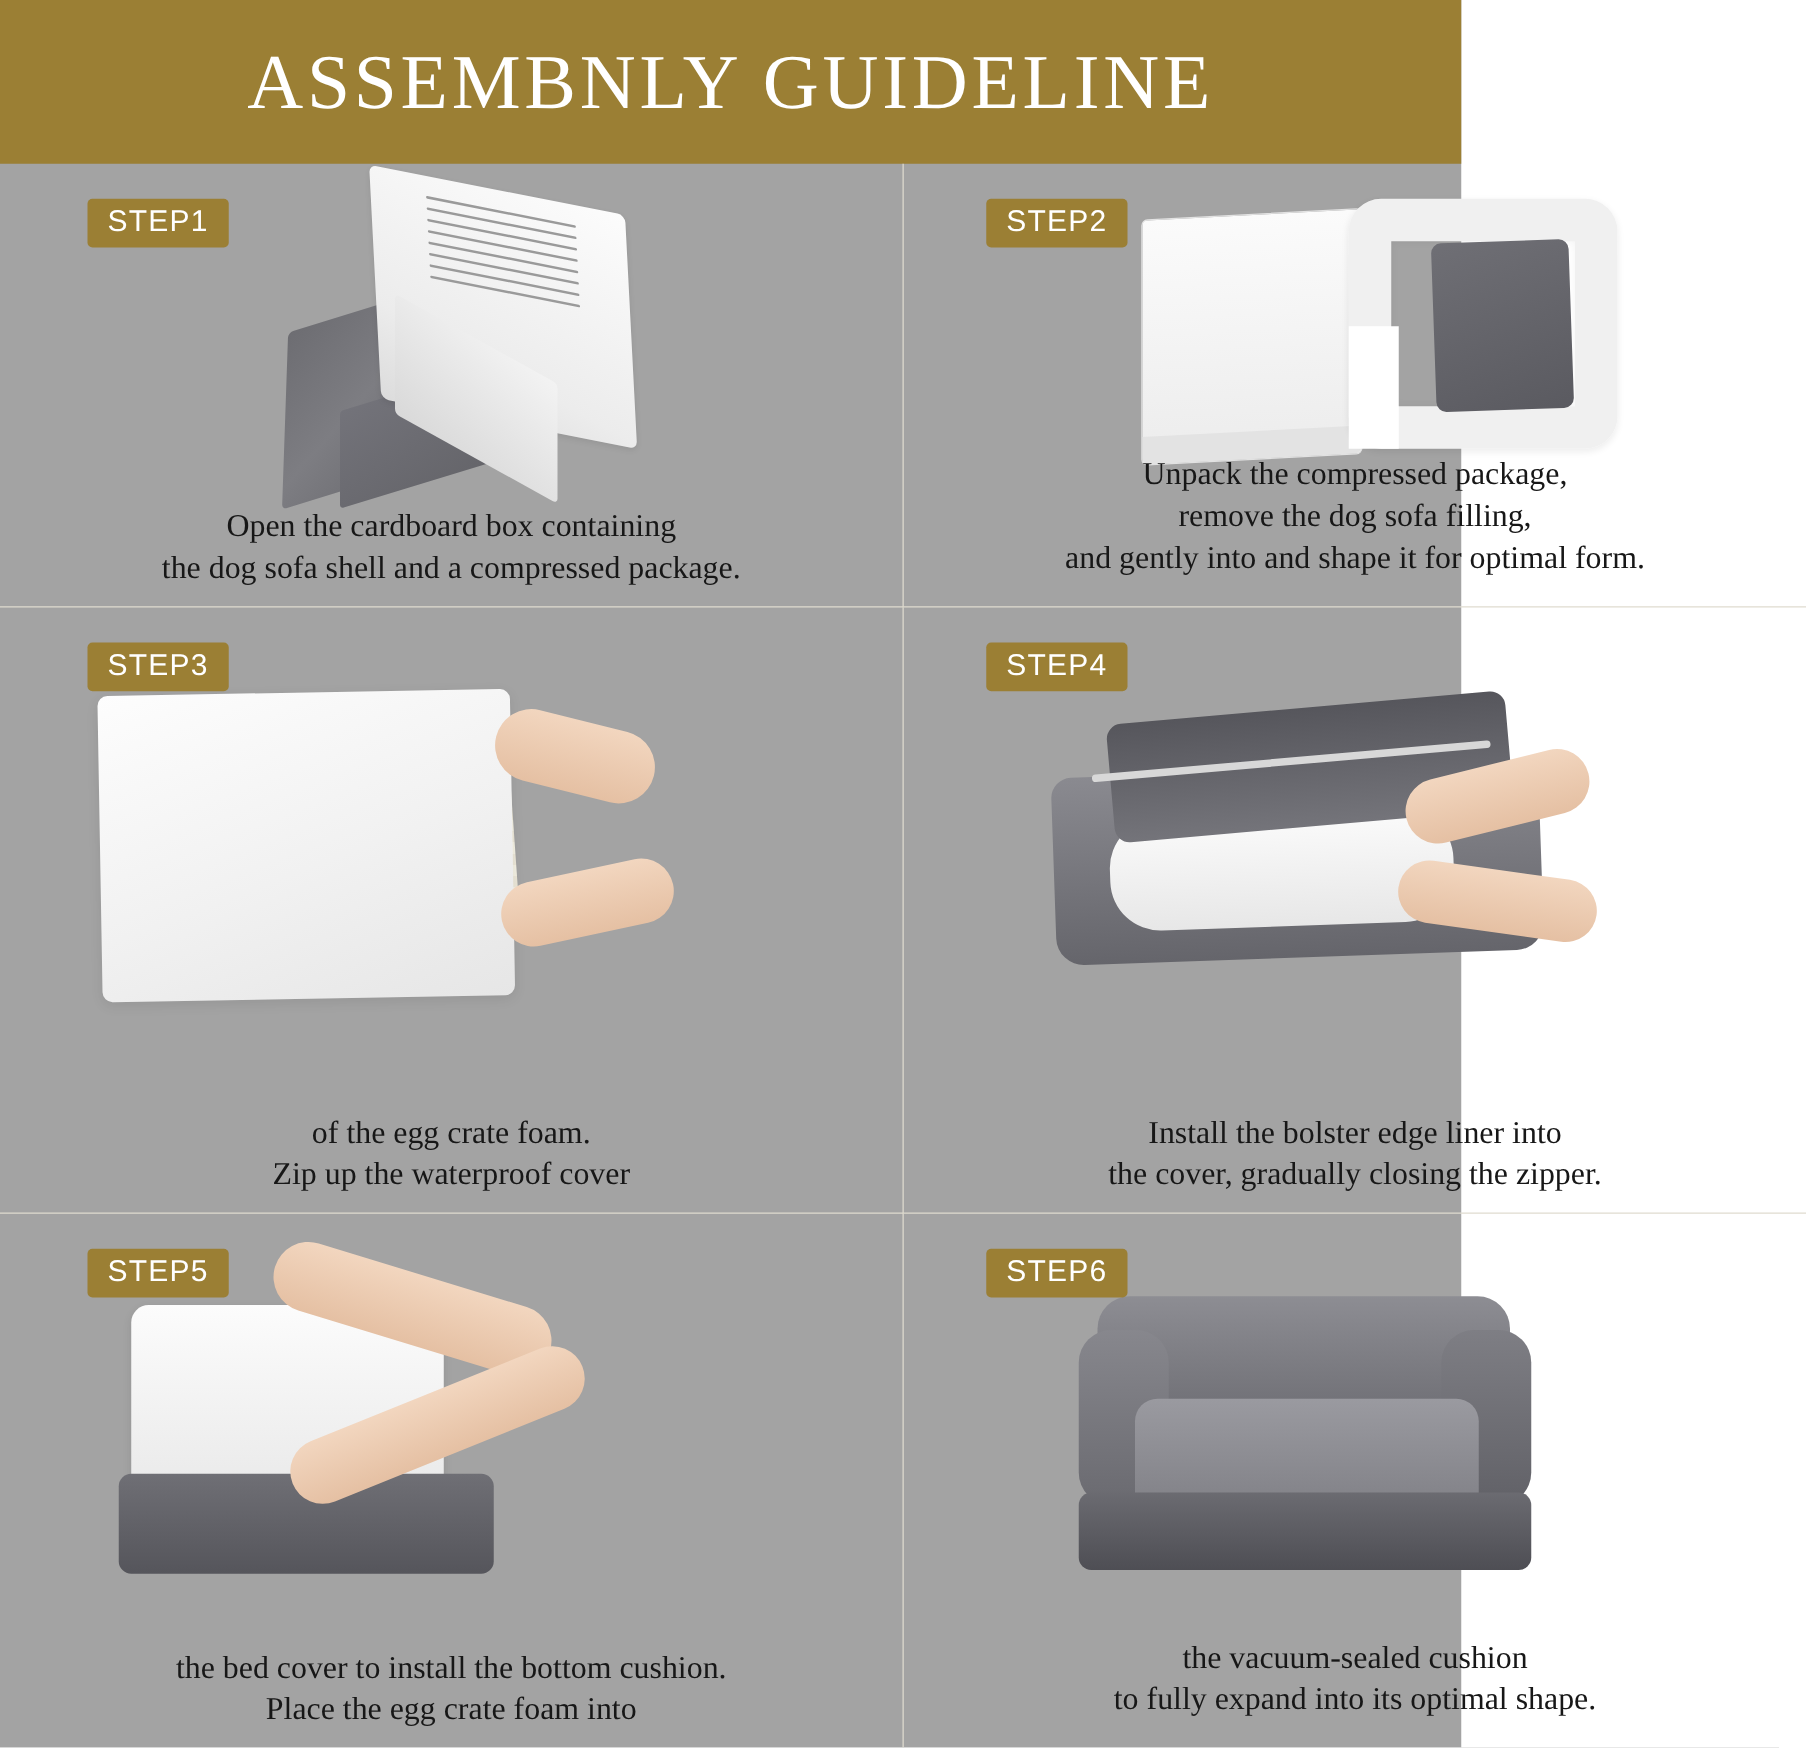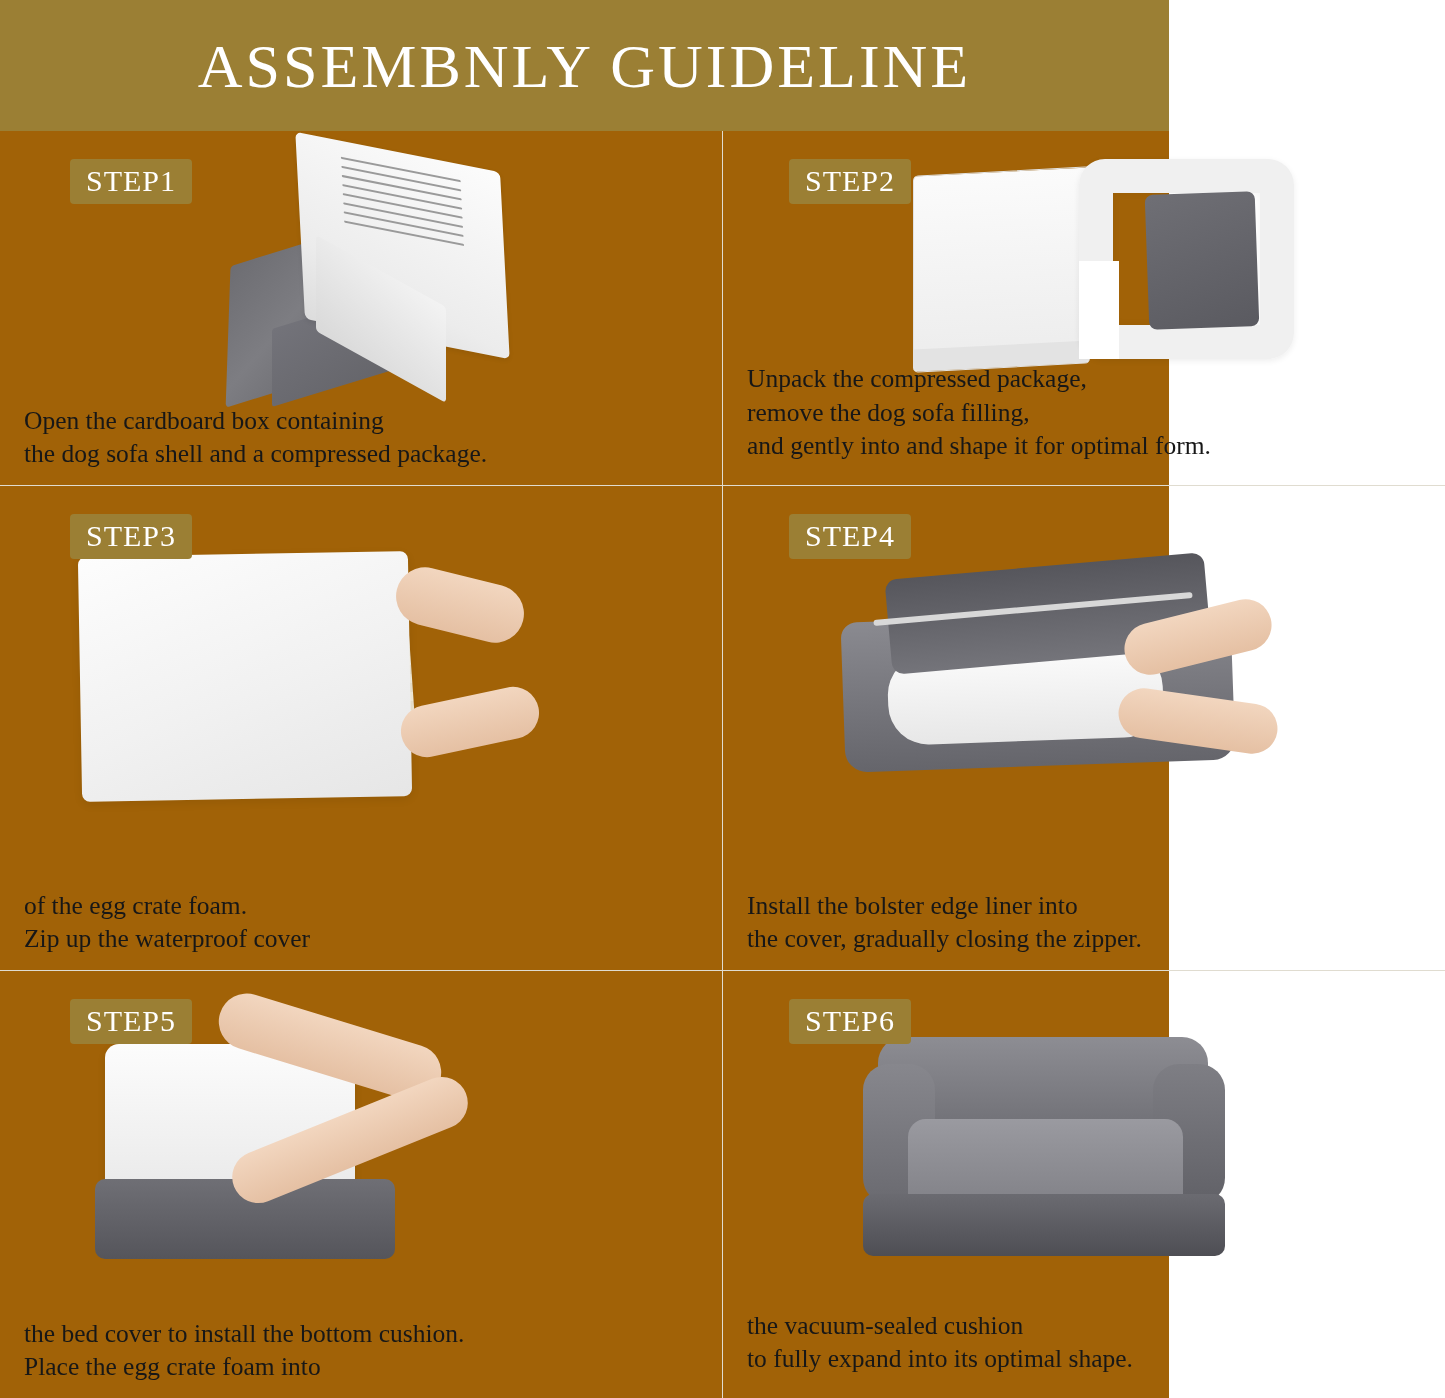--- a/index.html
+++ b/index.html
@@ -12,21 +12,21 @@
     height: 1398px;
     font-family: "Liberation Serif", serif;
     color: #1a1a1a;
     overflow: hidden;
   }
 
   .page {
     width: 1169px;
     height: 1398px;
     position: relative;
-    background: #a16207;
+    background: #a3a3a3;
     box-sizing: border-box;
   }
 
   
   .header {
     width: 100%;
     height: 131px;
     background: #9b7f34;
     display: flex;
     align-items: center;
@@ -57,40 +57,41 @@
   }
   .cell.col-left { border-right: 1px solid #e0dcd0; }
   .cell.row-1, .cell.row-2 { border-bottom: 1px solid #e0dcd0; }
 
   .badge {
     position: absolute;
     left: 70px;
     top: 28px;
     background: #9b7f34;
     color: #ffffff;
-    font-family: Liberation Serif, serif;
-    font-size: 30px;
+    font-family: Liberation Sans, sans-serif;
+    font-size: 24px;
     letter-spacing: 1px;
     padding: 7px 16px 8px 16px;
     border-radius: 4px;
     line-height: 1;
     z-index: 5;
   }
   .cell.col-right .badge { left: 66px; text-align: center; }
 
   .art {
     position: absolute;
     left: 0; right: 0;
     top: 10px;
     height: 250px;
   }
   .caption {
     position: absolute;
     left: 0; right: 0;
     bottom: 14px;
+    text-align: center;
     font-family: "Liberation Serif", serif;
     font-size: 25.5px;
     line-height: 1.32;
     color: #171717;
     padding: 0 24px;
     box-sizing: border-box;
   }
 
   
   .s1-wrap { position: absolute; left: 0; top: 0; width: 100%; height: 100%; }

